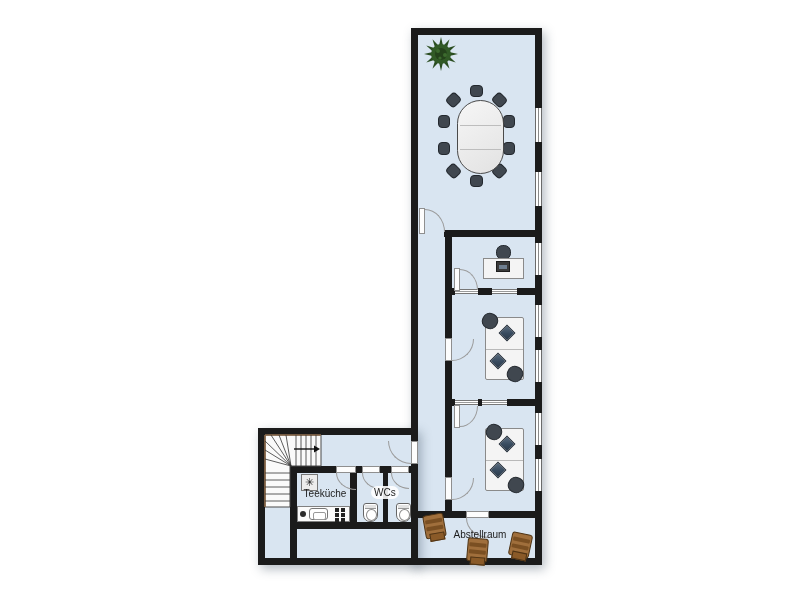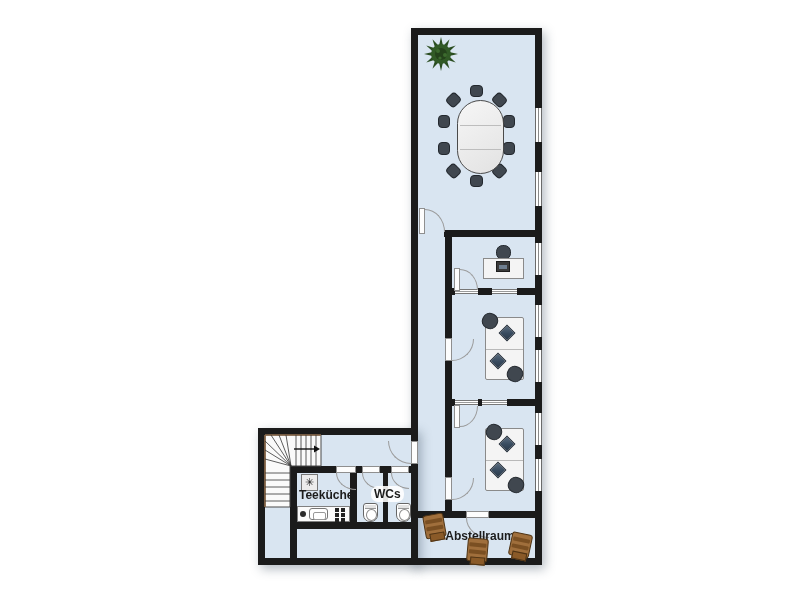--- a/index.html
+++ b/index.html
@@ -13,21 +13,21 @@
   .leaf{position:absolute;background:#fdfdfd;border:1px solid #8f8f8f;box-sizing:border-box;}
   .arc{position:absolute;box-sizing:border-box;}
   .arc-tr{border-top:1px solid #9b9b9b;border-right:1px solid #9b9b9b;border-top-right-radius:100% 100%;}
   .arc-br{border-bottom:1px solid #9b9b9b;border-right:1px solid #9b9b9b;border-bottom-right-radius:100% 100%;}
   .arc-bl{border-bottom:1px solid #9b9b9b;border-left:1px solid #9b9b9b;border-bottom-left-radius:100% 100%;}
   .chair{position:absolute;background:#40474f;border:1px solid #23282e;border-radius:4px;box-sizing:border-box;}
   .chair-round{border-radius:45%;}
   .desk{position:absolute;background:#f4f4f4;border:1px solid #8a8a8a;box-sizing:border-box;}
   .seam{position:absolute;background:#b9b9b9;}
   .monitor{position:absolute;background:linear-gradient(135deg,#5a6d80 0,#374a5e 55%,#2b3a4a 100%);border:1px solid #1f2a36;transform:rotate(45deg);box-sizing:border-box;}
-  .label{position:absolute;font-size:12px;color:#1c1c1c;text-align:center;white-space:nowrap;font-weight:bold;}
+  .label{position:absolute;font-size:10px;color:#1c1c1c;text-align:center;white-space:nowrap;}
   .halo{background:rgba(255,255,255,.88);border-radius:7px;padding:1px 3px;}
   .toilet{position:absolute;width:15px;height:19px;background:#fff;border:1px solid #666;border-radius:3px 3px 7px 7px;box-sizing:border-box;}
   .toilet .bowl{position:absolute;left:2px;top:5px;width:9px;height:10px;background:#fff;border:1px solid #888;border-radius:50%;}
   .toilet .tank{position:absolute;left:1px;top:1px;width:11px;height:3px;background:#e3e3e3;border-bottom:1px solid #999;}
   .woodchair{position:absolute;width:21px;height:24px;background:#a06f3c;border:1px solid #4f3415;border-radius:3px;box-sizing:border-box;}
   .woodchair .s1,.woodchair .s2{position:absolute;left:1px;right:1px;height:4px;background:#7a4f22;border-radius:1px;}
   .woodchair .s1{top:4px}.woodchair .s2{top:11px}
   .woodchair .base{position:absolute;left:3px;bottom:-4px;width:13px;height:6px;background:#8a5a28;border:1px solid #4f3415;}
   .fridge{position:absolute;background:#ececec;border:1px solid #777;box-sizing:border-box;color:#222;
           display:flex;align-items:center;justify-content:center;font-size:11px;}

